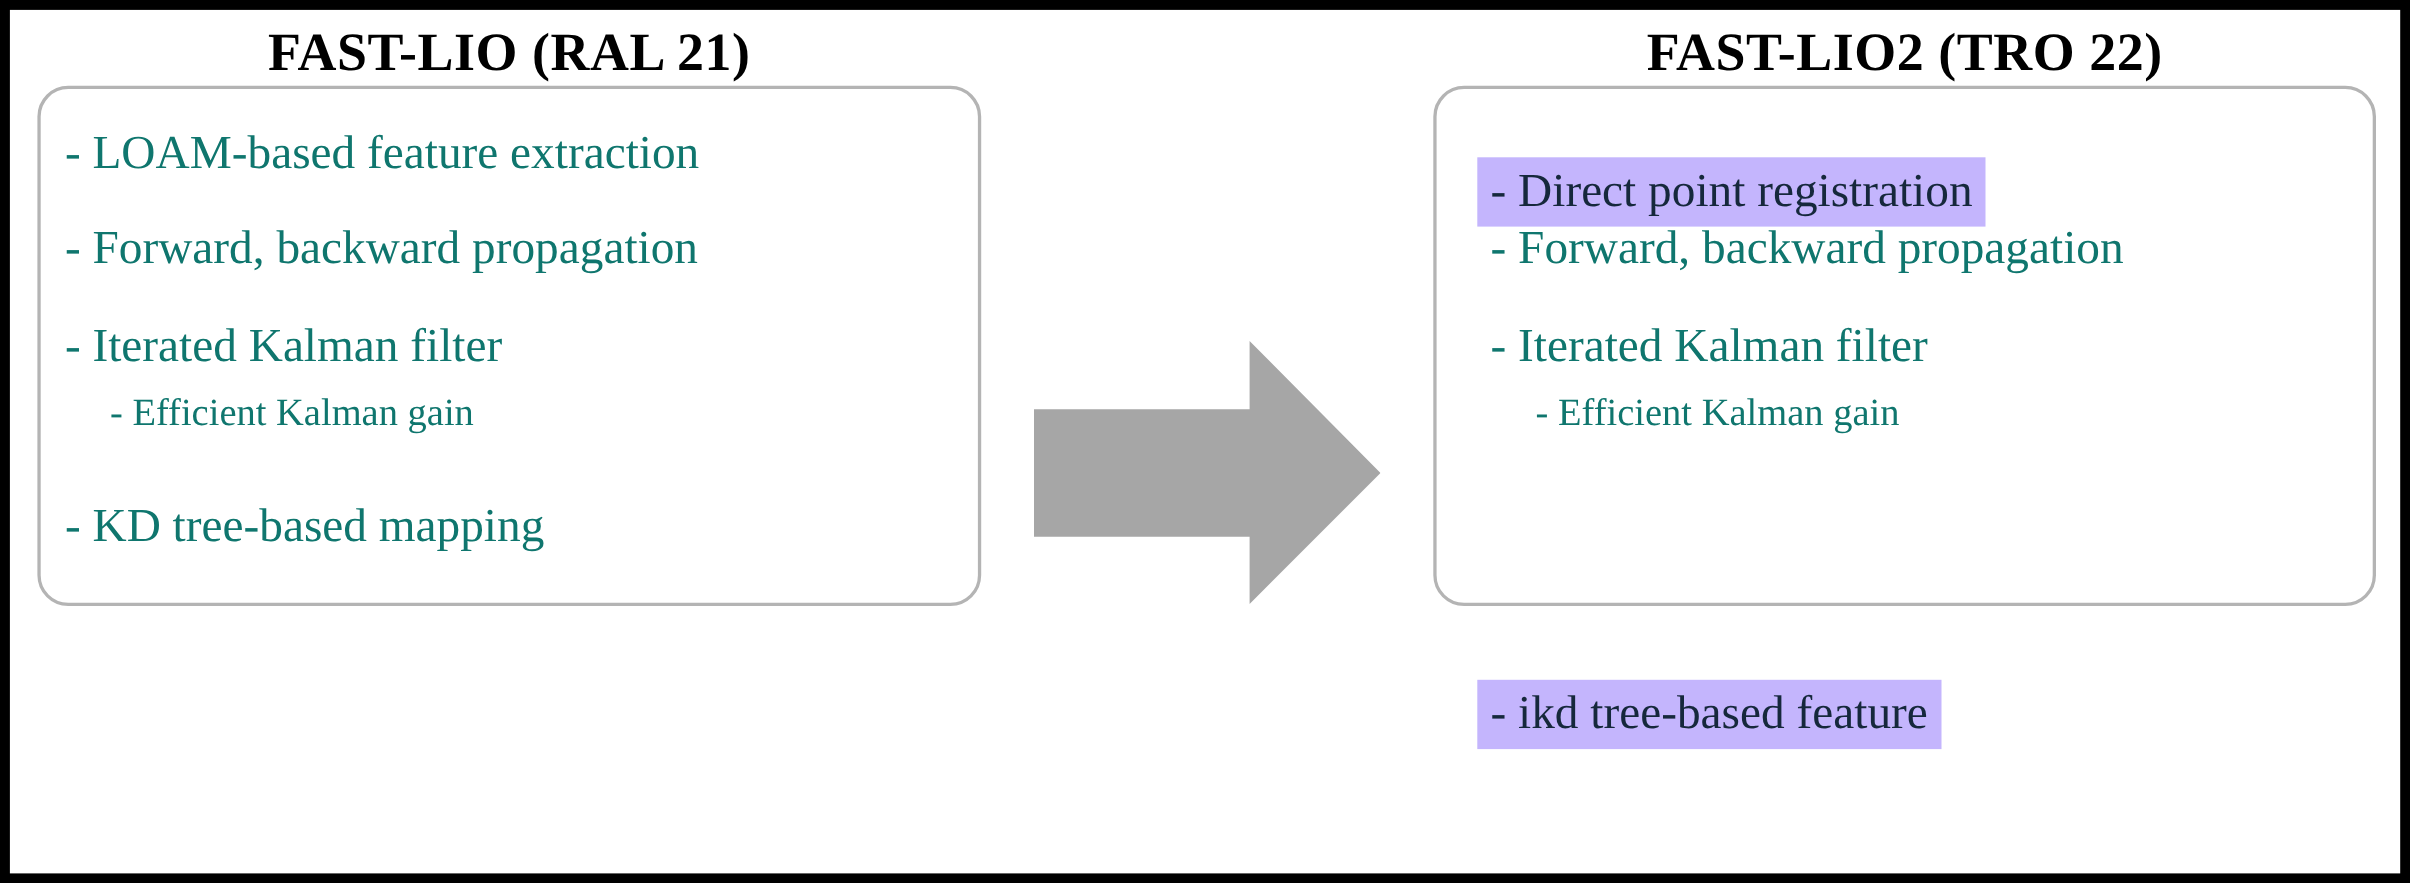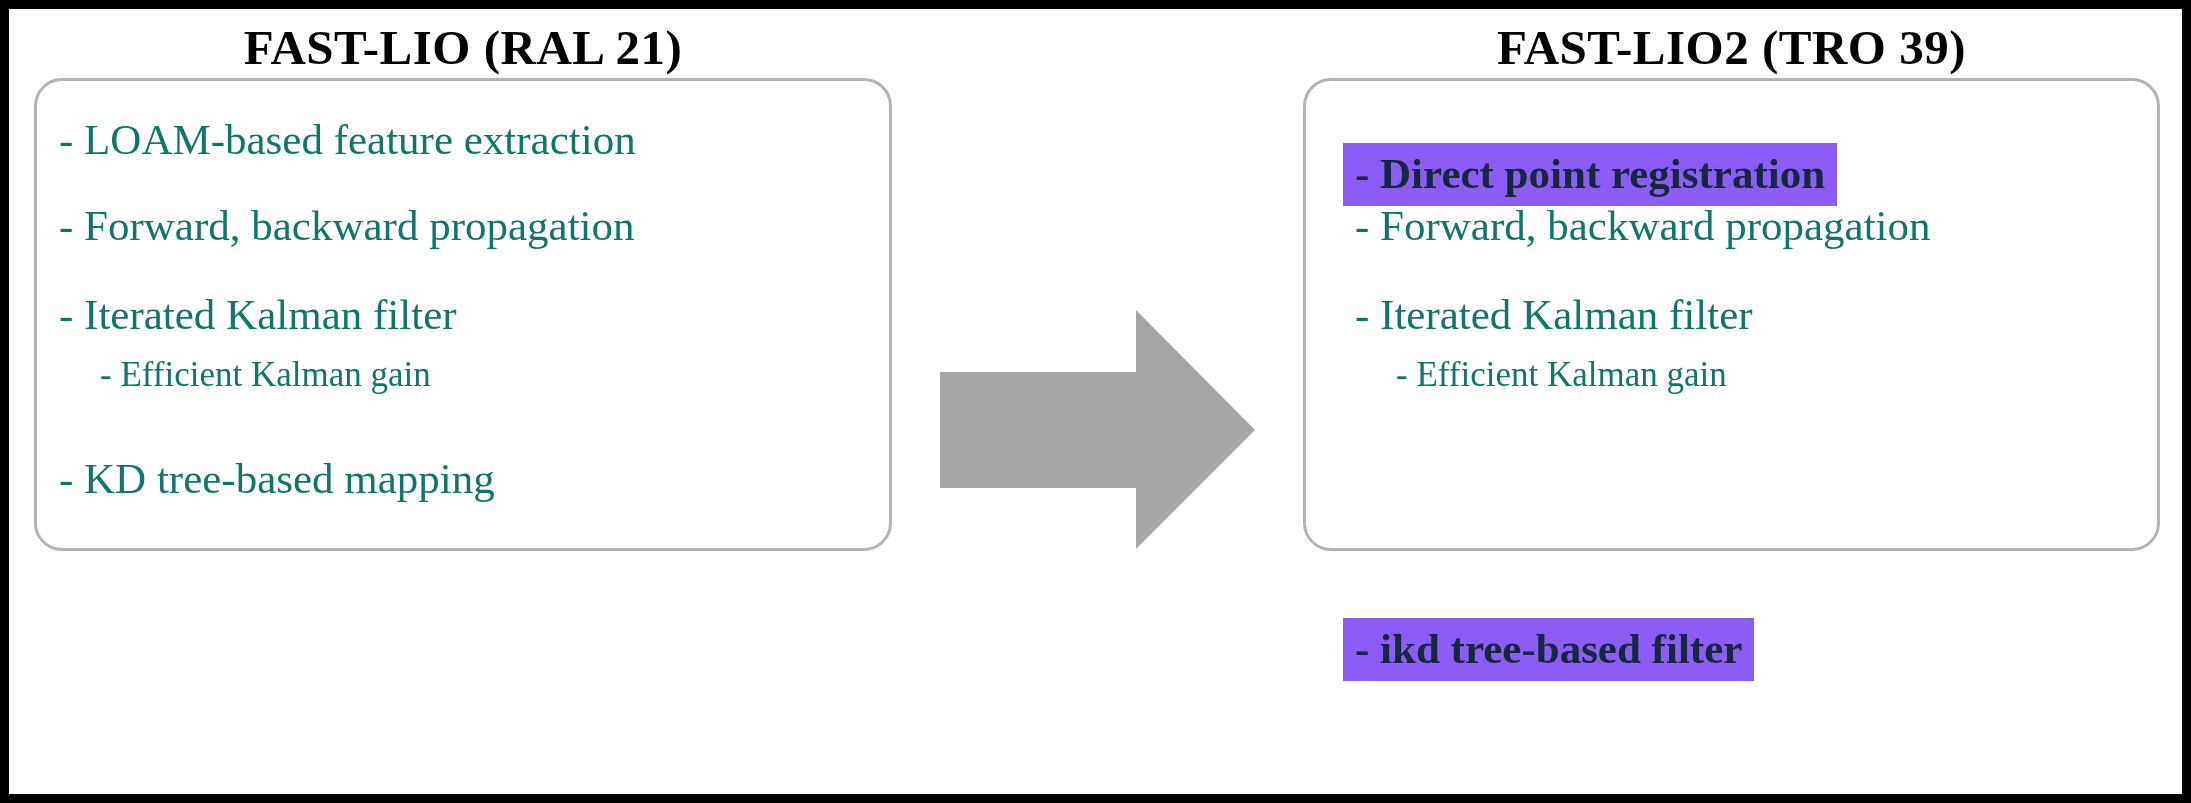--- a/index.html
+++ b/index.html
@@ -64,23 +64,23 @@
     font-size: 43px;
     line-height: 1.0;
     color: #0f766e;
     white-space: nowrap;
     padding: 0;
   }
   .bullet.sub { font-size: 35px; }
 
   
   .bullet.highlight {
-    font-weight: bold;
+    font-weight: normal;
     color: #16283c;
-    background: #8b5cf6;
+    background: #c4b5fd;
     padding: 9px 12px 11px 12px;
   }
 
   
   #arrow {
     position: absolute;
     left: 931px;
     top: 301px;
     width: 315px;
     height: 239px;
@@ -104,26 +104,26 @@
         <div class="bullet" style="left:22px; top:376px;text-align:right;">- KD tree-based mapping</div>
       </div>
     </div>
 
     <div id="arrow">
       <svg viewBox="0 0 315 239" preserveAspectRatio="none" aria-hidden="true">
         <polygon points="0,62 196,62 196,0 315,120 196,239 196,178 0,178" fill="#a6a6a6"></polygon>
       </svg>
     </div>
 
-    <div class="panel-title" id="title-right">FAST-LIO2 (TRO 39)</div>
+    <div class="panel-title" id="title-right">FAST-LIO2 (TRO 22)</div>
 
     <div class="panel-box" id="box-right">
       <div class="bullet-list">
         <div class="bullet highlight" style="left:37px; top:62px;">- Direct point registration</div>
         <div class="bullet" style="left:49px; top:123px;">- Forward, backward propagation</div>
         <div class="bullet" style="left:49px; top:212px;">- Iterated Kalman filter</div>
         <div class="bullet sub" style="left:90px; top:276px;">- Efficient Kalman gain</div>
-        <div class="bullet highlight" style="left:37px; top:537px;">- ikd tree-based filter</div>
+        <div class="bullet highlight" style="left:37px; top:537px;">- ikd tree-based feature</div>
       </div>
     </div>
 
   </div>
 </div>
 
 </body></html>

